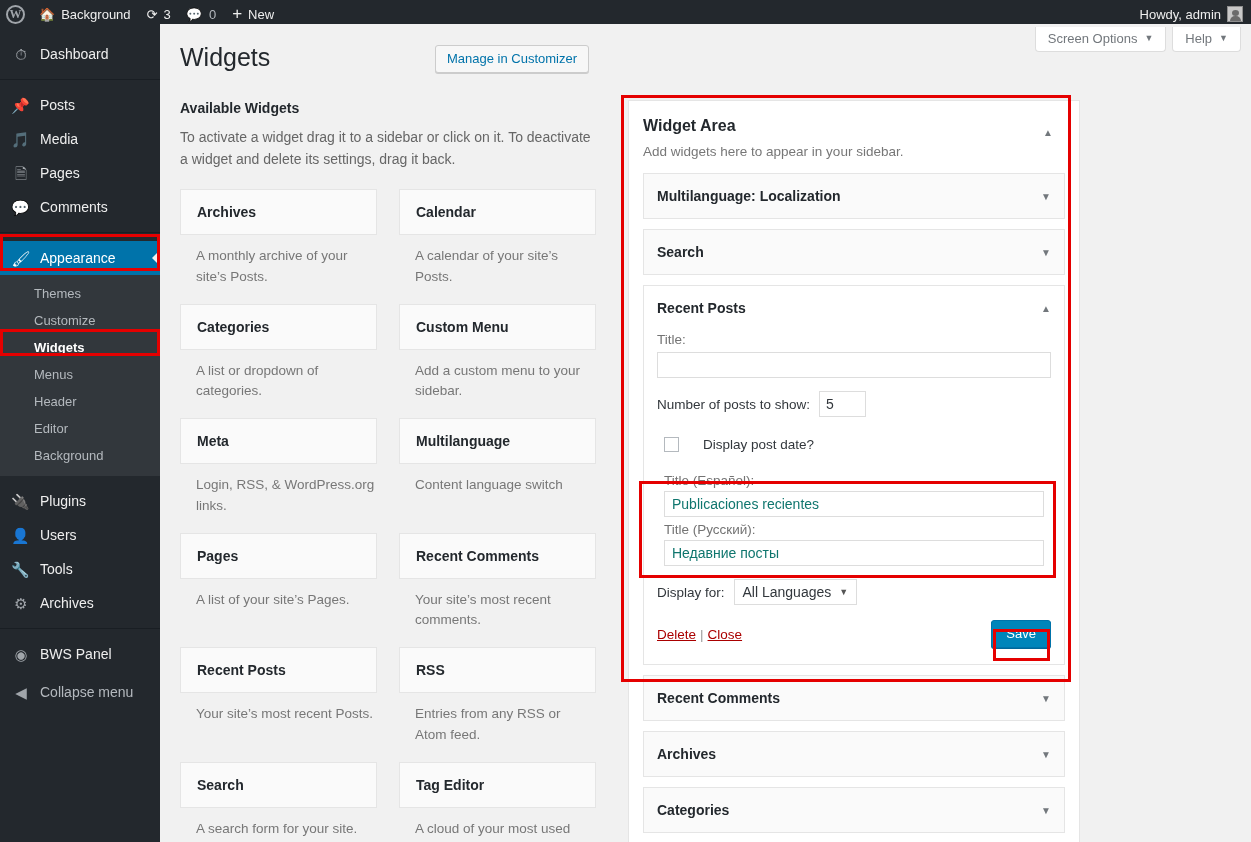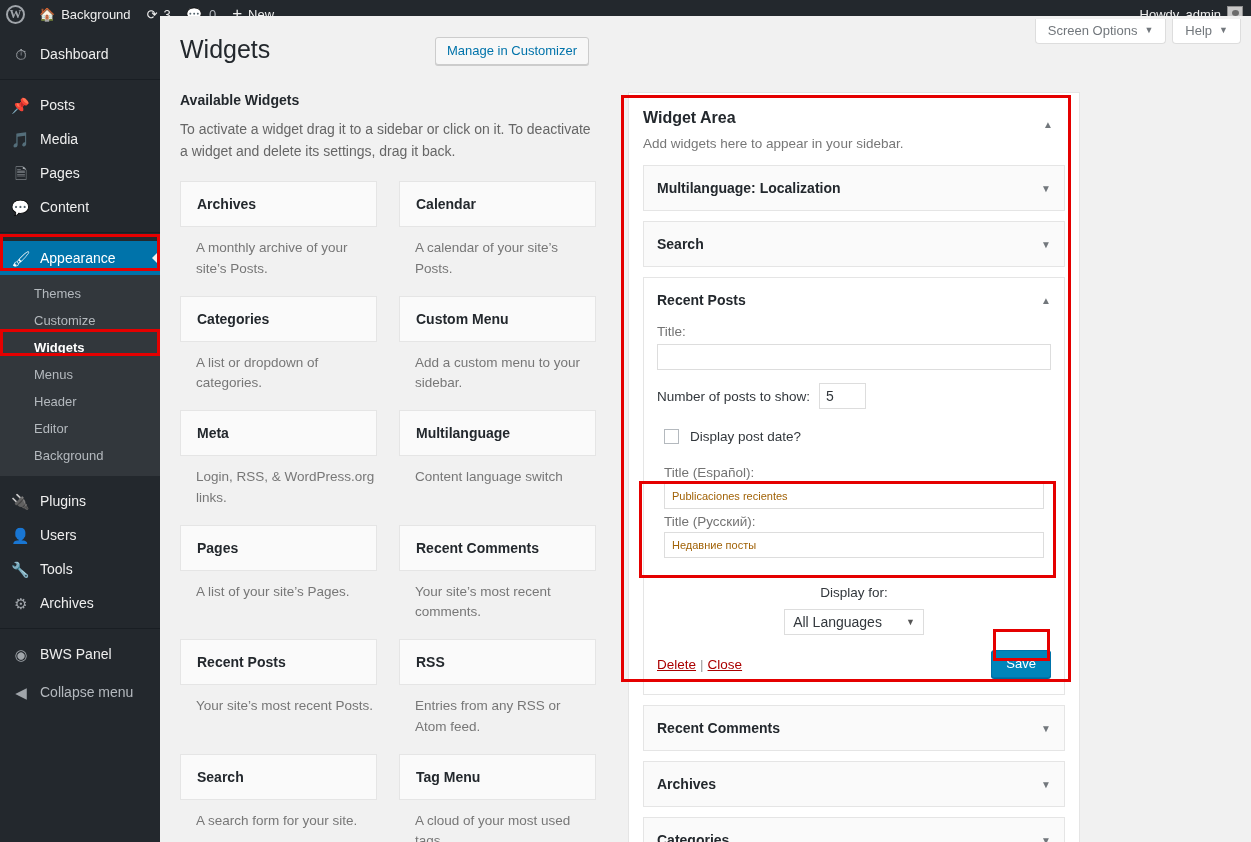--- a/index.html
+++ b/index.html
@@ -84,21 +84,21 @@
   .menu-top.current .micon { color: #fff; }
 
   
   .redbox {
     position: absolute; border: 3px solid #e50000;
     pointer-events: none; z-index: 50;
   }
 
   
   #wpbody {
-    position: absolute; top: 16px; left: 160px;
+    position: absolute; top: 24px; left: 160px;
     width: 1091px; height: 814px; background: #f1f1f1;
   }
   .screen-meta-links {
     position: absolute; right: 10px; top: 3px;
     display: flex; gap: 6px;
   }
   .meta-btn {
     background: #fff; border: 1px solid #ddd; border-top: none;
     border-radius: 0 0 4px 4px;
     color: #72777c; font-size: 13px;
@@ -169,41 +169,41 @@
   .widget.open { background: #fff; }
   .widget.open .widget-top { background: #fff; }
   .widget-inside {
     background: #fff; padding: 2px 13px 16px;
     font-size: 13.5px; color: #32373c;
   }
   .f-row { margin-bottom: 13px; }
   .f-label { display: block; font-size: 13.5px; color: #737373; margin-bottom: 5px; }
   .f-input {
     width: 100%; height: 26px; border: 1px solid #ddd; background: #fff;
-    font-size: 11px; color: #a16207; padding: 2px 7px;
+    font-size: 14px; color: #0f766e; padding: 2px 7px;
     font-family: "Liberation Sans", sans-serif;
   }
   .inline-row { display: flex; align-items: center; gap: 9px; margin-bottom: 13px; }
   .num-input {
     width: 47px; height: 26px; border: 1px solid #ddd; background: #fff;
     font-size: 14px; color: #32373c; padding: 2px 6px;
     font-family: "Liberation Sans", sans-serif;
   }
   .cb {
     width: 15px; height: 15px; border: 1px solid #b4b9be;
     background: #fff; flex: none; display: inline-block;
   }
-  .cb-row { display: flex; align-items: center; gap: 11px; margin: 20px 0 16px 7px; text-align: right; }
+  .cb-row { display: flex; align-items: center; gap: 24px; margin: 20px 0 16px 7px; text-align: right; }
   .lang-block { padding: 5px 7px 8px; }
   .lang-block .f-label { margin-bottom: 3px; }
   .lang-block .f-input { margin-bottom: 5px; }
   .select-box {
     height: 26px; border: 1px solid #ddd; background: #fff;
     font-size: 14px; color: #32373c;
-    display: inline-flex; align-items: center; gap: 24px;
+    display: inline-flex; align-items: center; gap: 8px;
     padding: 0 8px;
   }
   .select-box .caret { font-size: 9px; color: #555; }
   .widget-controls {
     display: flex; align-items: center; justify-content: space-between;
     margin-top: 15px;
   }
   .ctl-links { font-size: 13.5px; color: #a00; }
   .ctl-links a { color: #a00; text-decoration: underline; }
   .ctl-links .sep { color: #999; padding: 0 4px; text-decoration: none; }
@@ -262,21 +262,21 @@
   <div class="menu-top">
     <span class="micon">🎵</span>
     <span class="mlabel">Media</span>
   </div>
   <div class="menu-top">
     <span class="micon">🗎</span>
     <span class="mlabel">Pages</span>
   </div>
   <div class="menu-top">
     <span class="micon">💬</span>
-    <span class="mlabel">Content</span>
+    <span class="mlabel">Comments</span>
   </div>
 
   <div class="menu-sep"></div>
 
   <div class="menu-top current">
     <span class="micon">🖌</span>
     <span class="mlabel">Appearance</span>
   </div>
 
   <div class="submenu">
@@ -378,21 +378,21 @@
       </div>
       <div class="wcell">
         <div class="wbox">RSS</div>
         <div class="wdesc">Entries from any RSS or Atom feed.</div>
       </div>
       <div class="wcell">
         <div class="wbox">Search</div>
         <div class="wdesc">A search form for your site.</div>
       </div>
       <div class="wcell">
-        <div class="wbox">Tag Menu</div>
+        <div class="wbox">Tag Editor</div>
         <div class="wdesc">A cloud of your most used tags.</div>
       </div>
 
     </div>
   </div>
 
   <div id="sidebars">
     <div class="widgets-holder" style="position:relative;">
       <div class="wa-title">Widget Area</div>
       <span class="wa-toggle">▲</span>
@@ -434,21 +434,21 @@
             <span>Display post date?</span>
           </div>
 
           <div class="lang-block">
             <label class="f-label">Title (Español):</label>
             <input class="f-input" type="text" value="Publicaciones recientes" style="">
             <label class="f-label">Title (Русский):</label>
             <input class="f-input" type="text" value="Недавние посты" style="">
           </div>
 
-          <div class="inline-row" style="margin-top:14px;flex-direction:column;">
+          <div class="inline-row" style="margin-top:0;">
             <span>Display for:</span>
             <span class="select-box">
               <span>All Languages</span>
               <span class="caret">▼</span>
             </span>
           </div>
 
           <div class="widget-controls">
             <span class="ctl-links">
               <a>Delete</a><span class="sep">|</span><a>Close</a>

